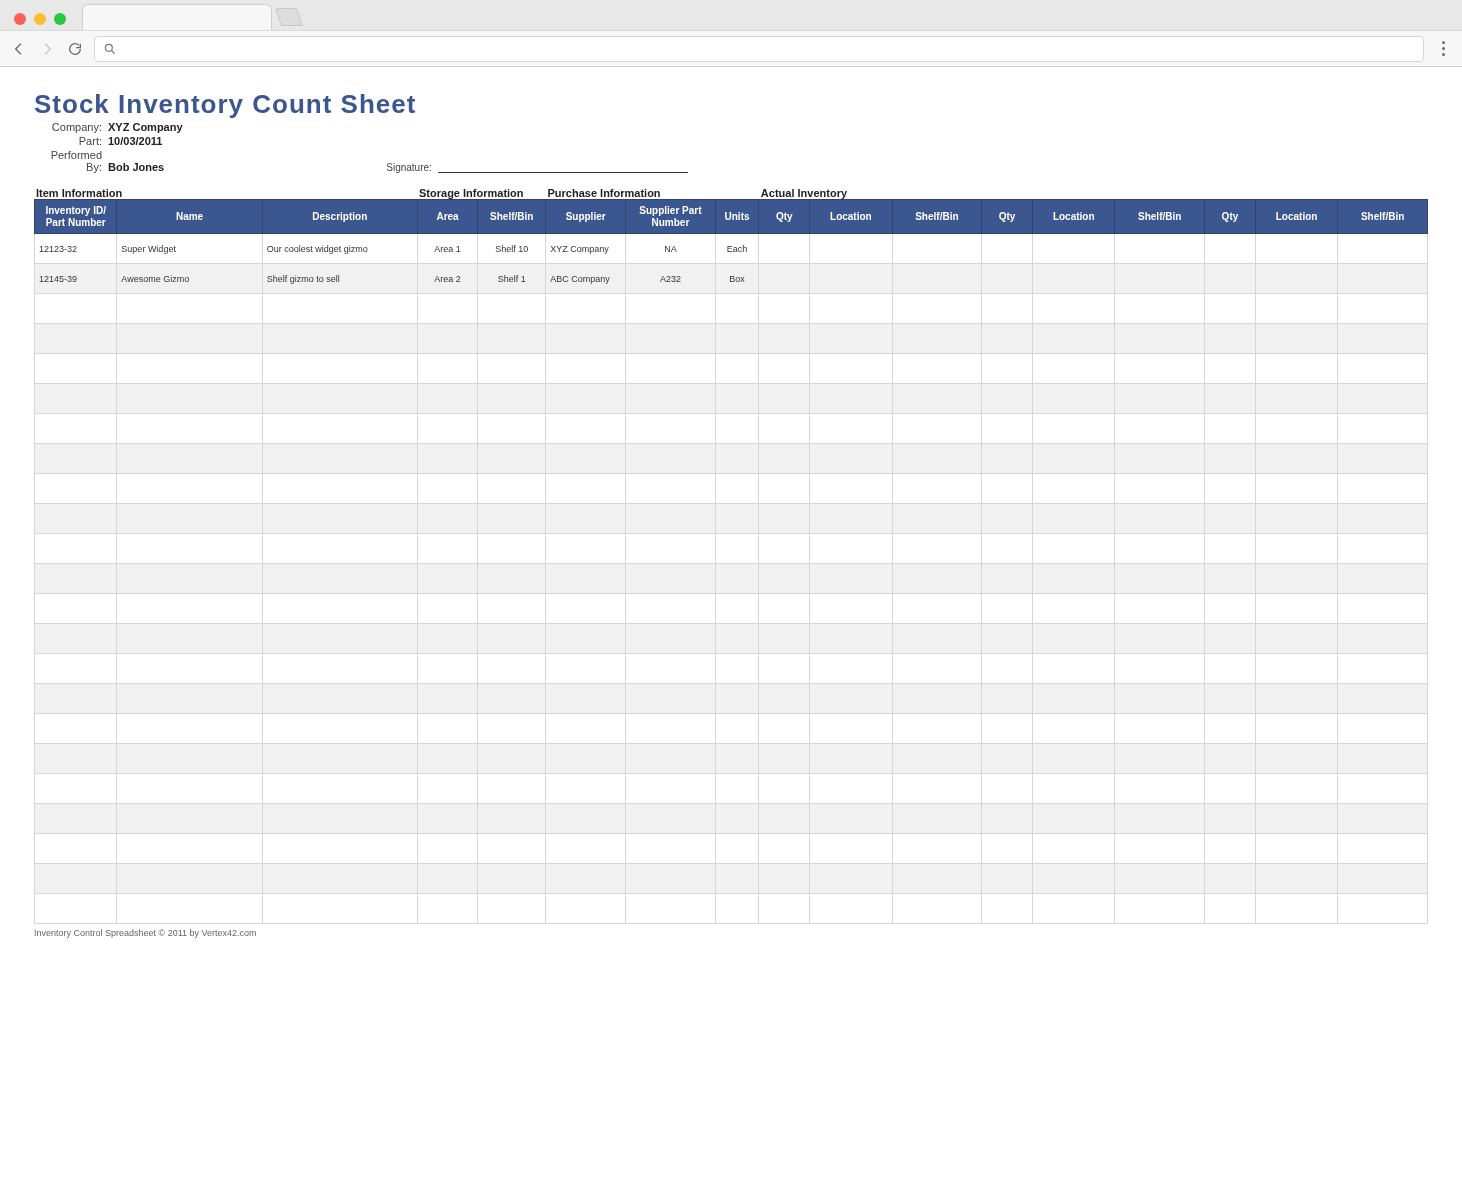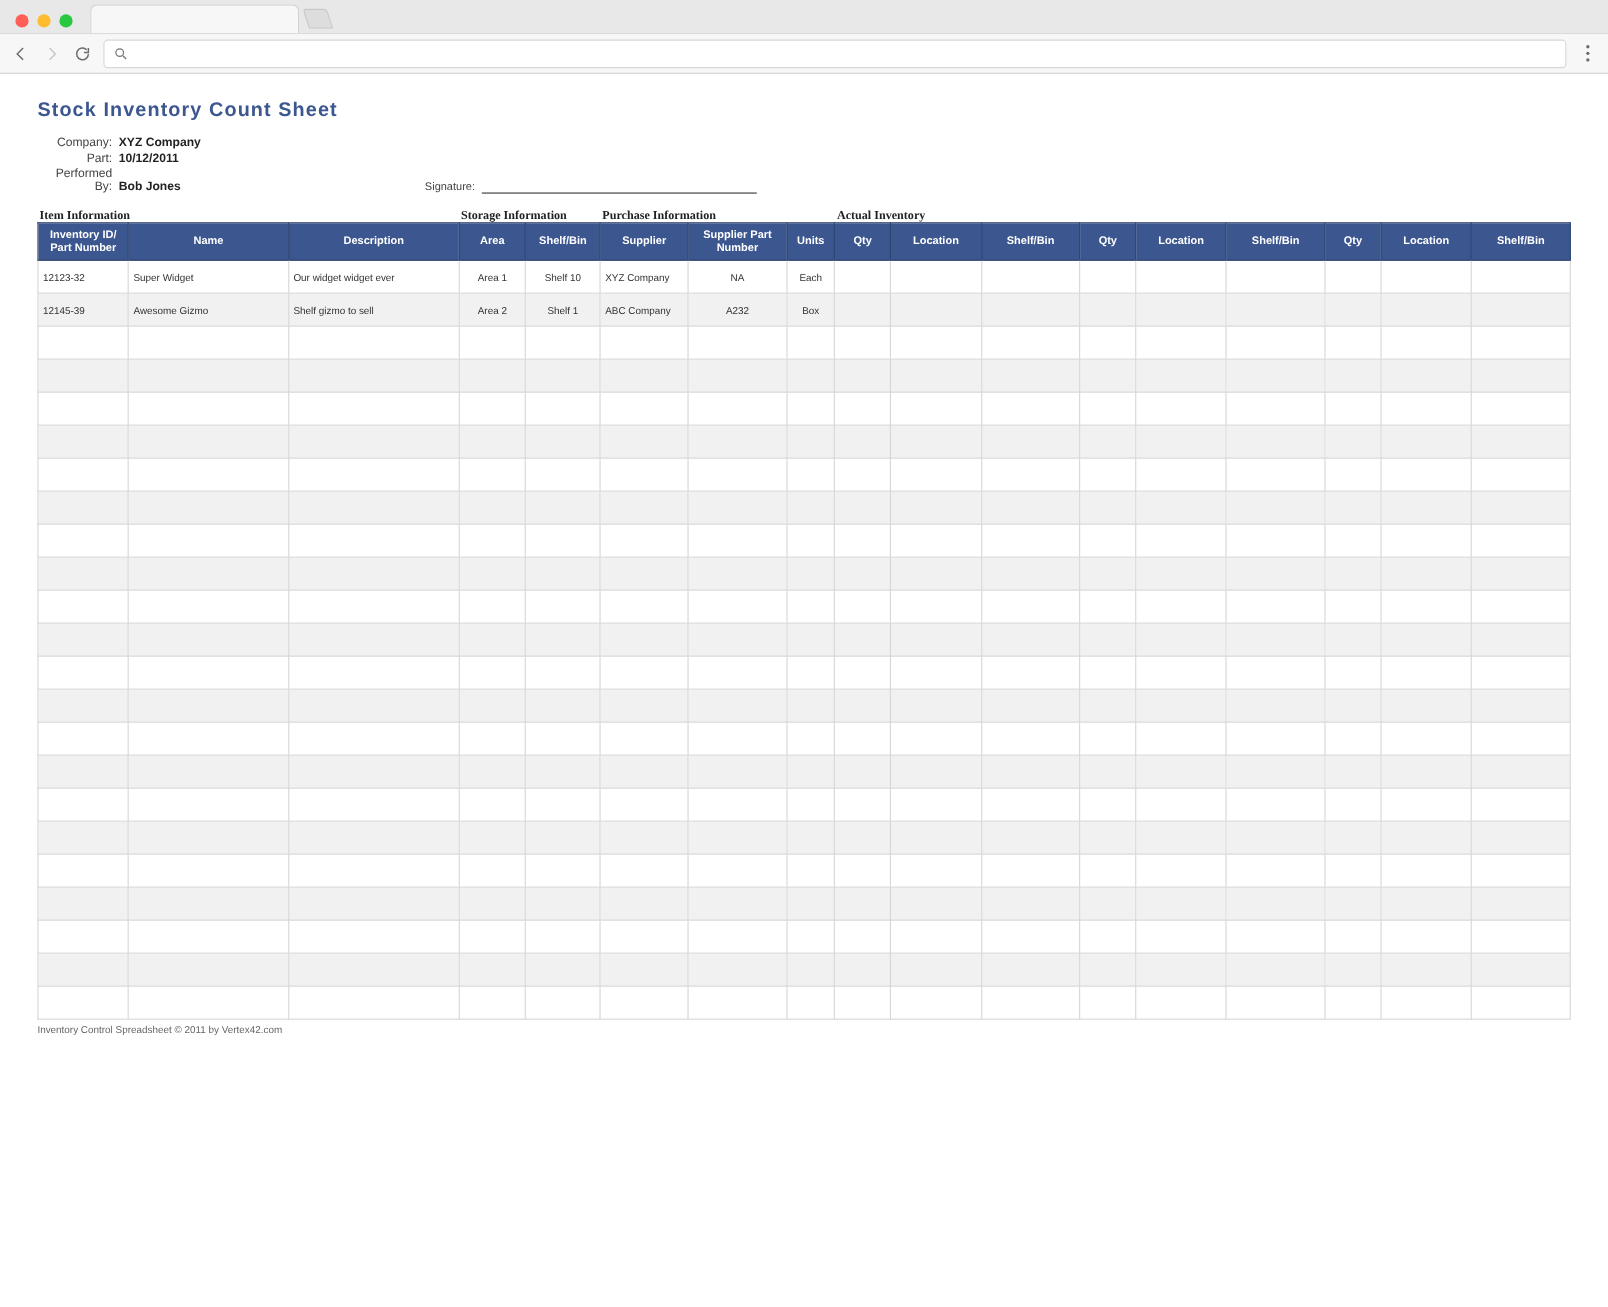--- a/index.html
+++ b/index.html
@@ -88,43 +88,42 @@
     width: 3px; height: 3px; background: #6b6b6b; border-radius: 50%;
   }
 
   
   .page {
     padding: 22px 34px 10px 34px;
   }
   .title {
     color: #3c568f;
     font-weight: bold;
-    font-size: 18px;
+    font-size: 26px;
     letter-spacing: 1px;
-    margin: 0 0 14px 0;
+    margin: 0 0 1px 0;
   }
   .meta {
     font-size: 11px;
     color: #222;
     margin-bottom: 4px;
   }
   .meta-row { display: flex; margin-bottom: 2px; align-items: flex-end; }
   .meta-label { width: 74px; text-align: right; padding-right: 6px; color: #444; }
   .meta-value { font-weight: bold; }
   .sig-row { display: flex; }
   .sig-label { font-size: 10px; color: #444; padding-right: 6px; margin-left: 222px; }
   .sig-line { border-bottom: 1px solid #333; width: 250px; height: 12px; }
 
   .group-labels {
     display: flex;
     font-size: 11px;
     font-weight: bold;
     color: #222;
     margin-top: 14px;
-    font-family: Liberation Serif, serif;
   }
 
   table.sheet {
     border-collapse: collapse;
     width: 100%;
     table-layout: fixed;
     font-size: 10px;
   }
   table.sheet th {
     background: #3c568f;
@@ -205,21 +204,21 @@
 
   <h1 class="title">Stock Inventory Count Sheet</h1>
 
   <div class="meta">
     <div class="meta-row">
       <div class="meta-label">Company:</div>
       <div class="meta-value">XYZ Company</div>
     </div>
     <div class="meta-row">
       <div class="meta-label">Part:</div>
-      <div class="meta-value">10/12/2011</div>
+      <div class="meta-value">10/03/2011</div>
     </div>
     <div class="meta-row sig-row">
       <div class="meta-label">Performed By:</div>
       <div class="meta-value">Bob Jones</div>
       <div class="sig-label">Signature:</div>
       <div class="sig-line"></div>
     </div>
   </div>
 
   <div class="group-labels" id="group-labels">
@@ -267,21 +266,21 @@
           <th>Shelf/Bin</th>
           <th>Qty</th>
           <th>Location</th>
           <th>Shelf/Bin</th>
         </tr>
       </thead>
     <tbody id="tbody">
         <tr>
           <td>12123-32</td>
           <td>Super Widget</td>
-          <td>Our widget widget ever</td>
+          <td>Our coolest widget gizmo</td>
           <td class="center">Area 1</td>
           <td class="center">Shelf 10</td>
           <td>XYZ Company</td>
           <td class="center">NA</td>
           <td class="center">Each</td>
           <td></td>
           <td></td>
           <td></td>
           <td></td>
           <td></td>

